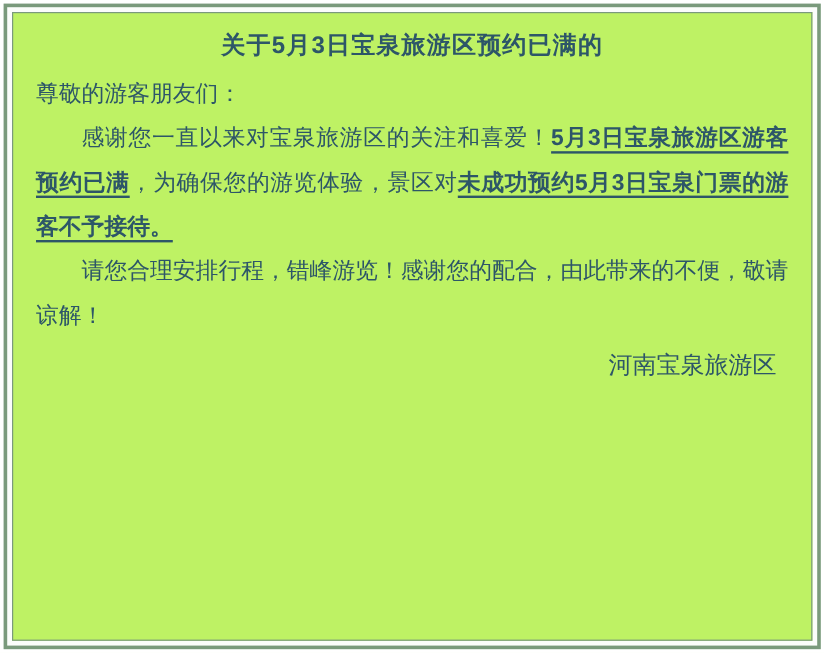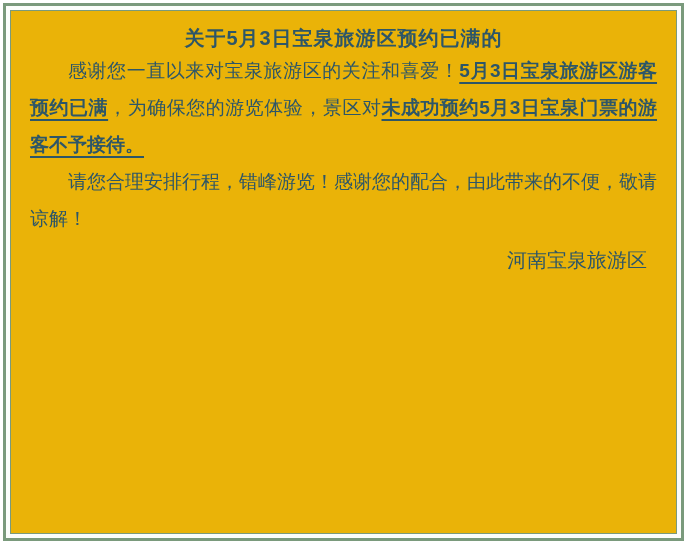--- a/index.html
+++ b/index.html
@@ -14,21 +14,21 @@
   .outer-frame {
     position: absolute;
     top: 3px; left: 3px; right: 3px; bottom: 3px;
     border: 3px solid #7a9a7c;
     background: #fbfdfb;
     padding: 4px;
   }
   .inner-frame {
     height: 100%;
     border: 1px solid #7a9a7c;
-    background: #eab308;
+    background: #bef264;
     color: #2d5668;
     padding: 10px 19px 0 19px;
     overflow: hidden;
   }
   .title {
     margin: 4px 0 0 0;
     text-align: center;
     font-size: 20px;
     line-height: 27px;
     font-weight: bold;
@@ -75,20 +75,21 @@
 </head>
 <body>
 
 <div class="page">
   <div class="outer-frame">
     <div class="inner-frame">
 
       <h1 class="title">关于5月3日宝泉旅游区预约已满的</h1>
 
 
+      <p class="greeting">尊敬的游客朋友们：</p>
 
       <p class="para">
         <span>感谢您一直以来对宝泉旅游区的关注和喜爱！</span><span class="em-seg">5月3日宝泉旅游区游客预约已满</span><span>，为确保您的游览体验，景区对</span><span class="em-seg">未成功预约5月3日宝泉门票的游客不予接待。</span>
       </p>
 
 
       <p class="para">请您合理安排行程，错峰游览！感谢您的配合，由此带来的不便，敬请谅解！</p>
 
 
       <div class="signature-block">

